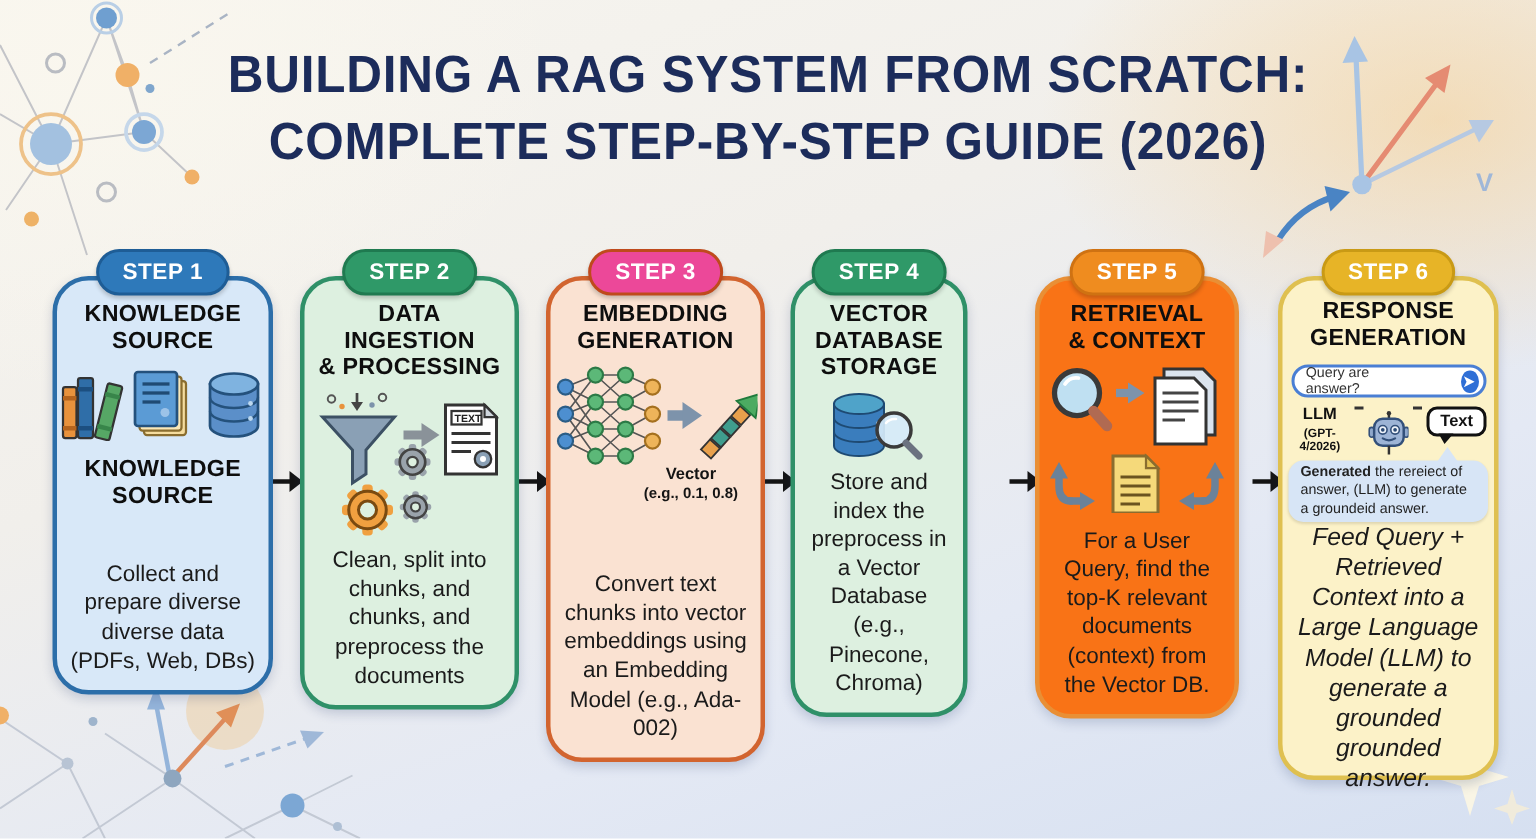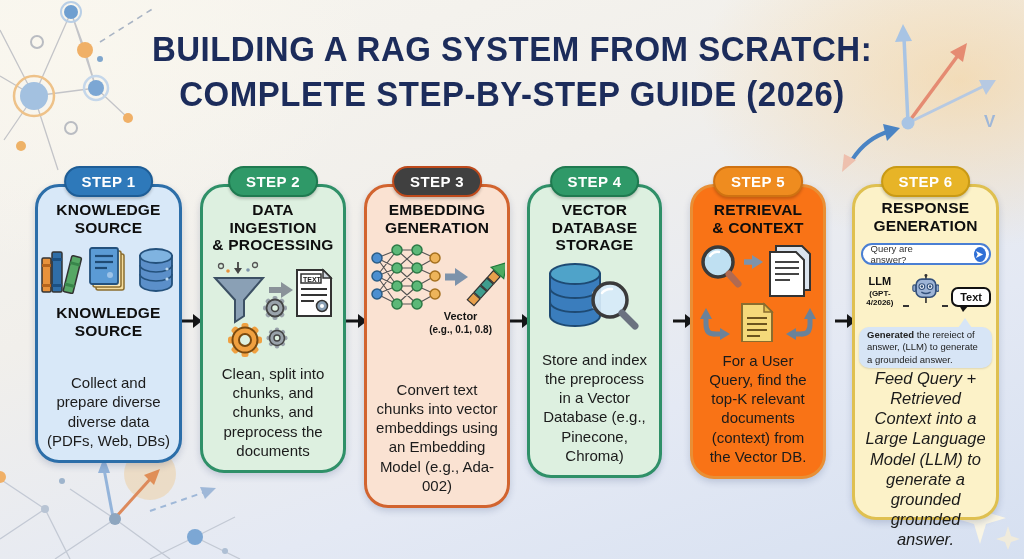--- a/index.html
+++ b/index.html
@@ -26,33 +26,33 @@
   
   .card {
     position:absolute; top:184px; border-radius:24px; border:3px solid;
     box-shadow:0 3px 7px rgba(40,60,110,.20);
     display:flex; flex-direction:column; align-items:center;
     padding:14px 5px 10px 5px;
   }
   .c1 { left:35px;  width:147px; height:279px; background:#d8e8f8; border-color:#2c6ea9; }
   .c2 { left:200px; width:146px; height:289px; background:#ddf0e0; border-color:#2f9068; }
   .c3 { left:364px; width:146px; height:324px; background:#fae2d2; border-color:#d2642f; }
-  .c4 { left:527px; width:135px; height:294px; background:#ddf0e0; border-color:#2f9068; }
+  .c4 { left:527px; width:118px; height:294px; background:#ddf0e0; border-color:#2f9068; }
   .c5 { left:690px; width:136px; height:295px; background:#f97316; border-color:#e98f35; }
   .c6 { left:852px; width:147px; height:336px; background:#fcf2c8; border-color:#dfc050; padding-top:12px; }
 
   .badge {
     position:absolute; top:-21px; left:50%; transform:translateX(-50%);
     color:#fff; font-weight:800; font-size:15px; letter-spacing:.4px;
     padding:5px 16px; border-radius:18px; white-space:nowrap;
     box-shadow:0 2px 3px rgba(0,0,0,.2);
   }
   .c1 .badge { background:#2e79ba; border:2px solid #1e5d96; }
   .c2 .badge { background:#2f9968; border:2px solid #1f7a50; }
-  .c3 .badge { background:#404040; border:2px solid #bf4a1c; }
+  .c3 .badge { background:#ec4899; border:2px solid #bf4a1c; }
   .c4 .badge { background:#2f9968; border:2px solid #1f7a50; }
   .c5 .badge { background:#ef8c1f; border:2px solid #cf7212; }
   .c6 .badge { background:#e7b427; border:2px solid #c99a15; }
 
   .card-title {
     font-weight:800; font-size:15.5px; line-height:1.13; color:#0e0e0e;
     text-align:center; white-space:pre-line; letter-spacing:.2px; margin-bottom:6px;
   }
   .card-body {
     font-size:15px; line-height:1.28; color:#1b1b1b; text-align:center; margin-top:auto;
@@ -64,21 +64,21 @@
   .vector-label { font-weight:800; font-size:11px; line-height:1.15; color:#141414; text-align:center; white-space:pre-line; margin-top:-6px; align-self:flex-end; margin-right:10px;}
 
   
   .query-pill {
     width:130px; height:22px; background:#fff; border:2px solid #4a7fd4; border-radius:12px;
     display:flex; align-items:center; justify-content:space-between; padding:0 3px 0 8px; margin:3px 0 6px 0;gap:40px;
   }
   .query-text { font-size:9.5px; color:#333; }
   .send-btn { width:15px; height:15px; border-radius:50%; background:#2f6fd6; display:flex; align-items:center; justify-content:center; }
   .send-btn svg { width:9px; height:9px; }
-  .llm-row { display:flex; align-items:flex-end; gap:3px; margin-bottom:20px; }
+  .llm-row { display:flex; align-items:flex-start; gap:3px; margin-bottom:0; }
   .llm-name { font-weight:800; font-size:11px; line-height:1; color:#111; text-align:center; }
   .llm-model { font-weight:800; font-size:8px; color:#111; text-align:center; margin-top:2px; }
   .dash { width:7px; height:2px; background:#333; }
   .text-chip {
     border:2px solid #111; background:#fff; border-radius:7px; padding:2px 7px;
     font-weight:800; font-size:11px; color:#111; position:relative;
   }
   .text-chip::after {
     content:""; position:absolute; left:6px; bottom:-7px;
     border-left:4px solid transparent; border-right:6px solid transparent; border-top:7px solid #111;

